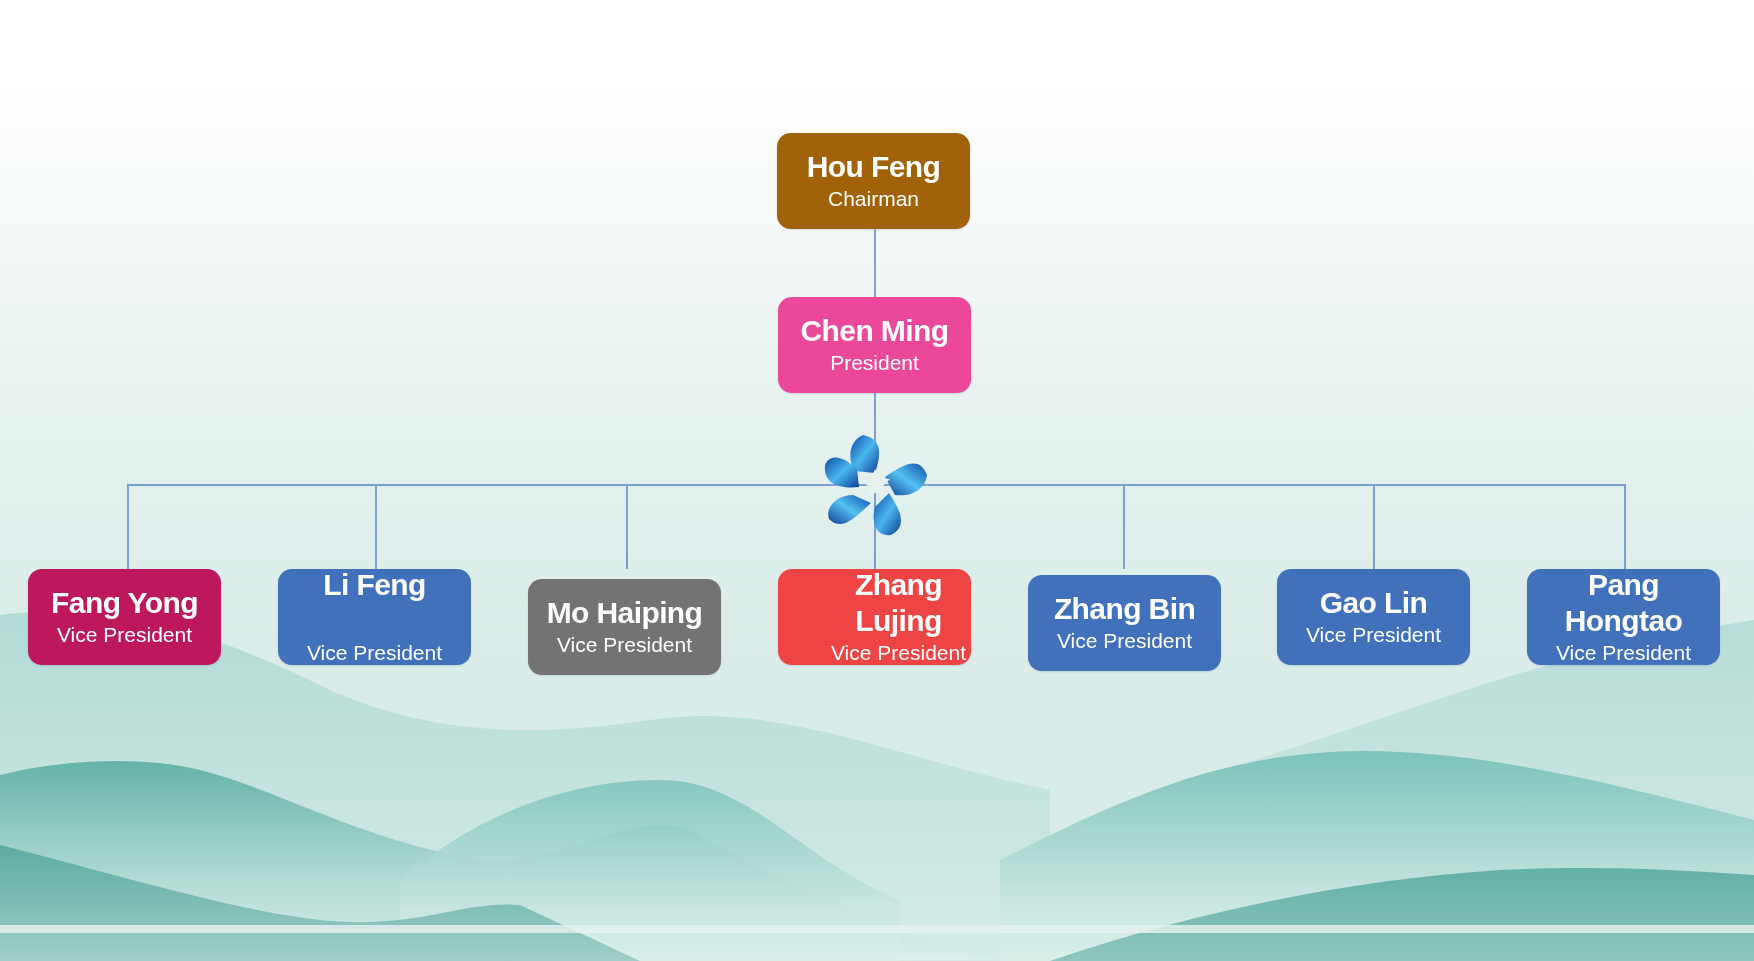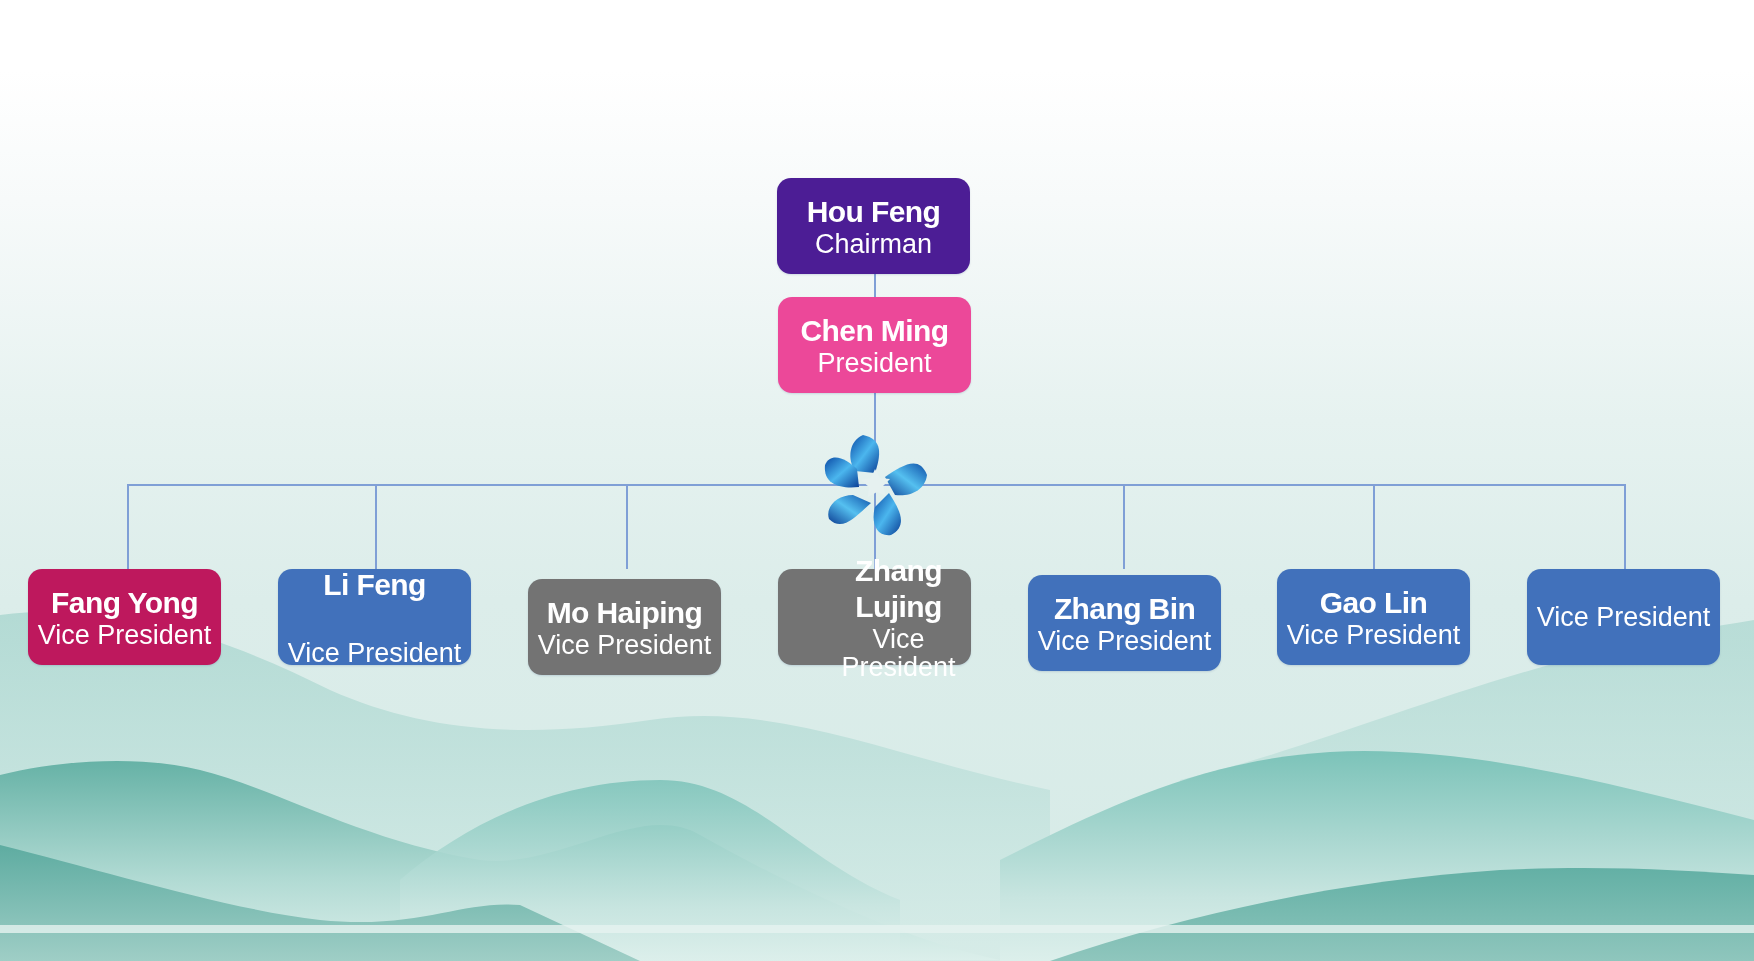--- a/index.html
+++ b/index.html
@@ -8,21 +8,21 @@
   .bg { position: absolute; inset: 0;
         background: linear-gradient(to bottom, #ffffff 0px, #ffffff 70px, #f7fafa 200px, #e6f2f0 420px, #dcedea 600px, #d6ebe7 961px); }
   .mountains { position: absolute; left: 0; top: 0; width: 1754px; height: 961px; }
   .connector { position: absolute; background: #7f9fd6; }
   .node { position: absolute; width: 193px; height: 96px; border-radius: 14px;
           color: #fff; text-align: center; box-sizing: border-box;
           display: flex; flex-direction: column; justify-content: center; align-items: center;
           box-shadow: 0 1px 2px rgba(30,60,120,0.15); }
   .node .name { font-weight: bold; font-size: 30px; line-height: 36px; letter-spacing: -0.6px;
                 font-family: "Liberation Sans", "DejaVu Sans", sans-serif; }
-  .node .title { font-size: 27px; line-height: 28px;
+  .node .title { font-size: 21px; line-height: 28px;
                  font-family: "Liberation Sans", "DejaVu Sans", sans-serif; }
   .logo { position: absolute; left: 815px; top: 425px; width: 120px; height: 120px; }
 </style>
 </head>
 <body>
 
 <div class="bg"></div>
 
 <svg class="mountains" viewBox="0 0 1754 961" preserveAspectRatio="none">
   <defs>
@@ -62,21 +62,21 @@
 <div class="connector" style="left:874px;top:229px;width:1.5px;height:68px;"></div>
 <div class="connector" style="left:874px;top:393px;width:1.5px;height:176px;"></div>
 <div class="connector" style="left:127px;top:484px;width:1498px;height:1.5px;"></div>
 <div class="connector" style="left:127px;top:484px;width:1.5px;height:85px;"></div>
 <div class="connector" style="left:375px;top:484px;width:1.5px;height:85px;"></div>
 <div class="connector" style="left:626px;top:484px;width:1.5px;height:85px;"></div>
 <div class="connector" style="left:1123px;top:484px;width:1.5px;height:85px;"></div>
 <div class="connector" style="left:1373px;top:484px;width:1.5px;height:85px;"></div>
 <div class="connector" style="left:1624px;top:484px;width:1.5px;height:85px;"></div>
 
-<div class="node" style="left:777px;top:133px;background:#4c1d95;margin-top:45px;">
+<div class="node" style="left:777px;top:133px;background:#a16207;">
   <div class="name">Hou Feng</div>
   <div class="title">Chairman</div>
 </div>
 
 <div class="node" style="left:778px;top:297px;background:#ec4899;">
   <div class="name">Chen Ming</div>
   <div class="title">President</div>
 </div>
 
 <svg class="logo" viewBox="0 0 120 120">
@@ -109,27 +109,28 @@
   <div class="title">Vice President</div>
 </div>
 <div class="node" style="left:278px;top:569px;background:#4171bb;gap:36px;">
   <div class="name">Li Feng</div>
   <div class="title">Vice President</div>
 </div>
 <div class="node" style="left:528px;top:579px;background:#737373;">
   <div class="name">Mo Haiping</div>
   <div class="title">Vice President</div>
 </div>
-<div class="node" style="left:778px;top:569px;background:#737373;padding-left:48px;">
+<div class="node" style="left:778px;top:569px;background:#ef4444;padding-left:48px;">
   <div class="name">Zhang Lujing</div>
   <div class="title">Vice President</div>
 </div>
 <div class="node" style="left:1028px;top:569px;background:#4171bb;margin-top:6px;">
   <div class="name">Zhang Bin</div>
   <div class="title">Vice President</div>
 </div>
 <div class="node" style="left:1277px;top:569px;background:#4171bb;">
   <div class="name">Gao Lin</div>
   <div class="title">Vice President</div>
 </div>
 <div class="node" style="left:1527px;top:569px;background:#4171bb;">
+  <div class="name">Pang Hongtao</div>
   <div class="title">Vice President</div>
 </div>
 
 </body></html>

